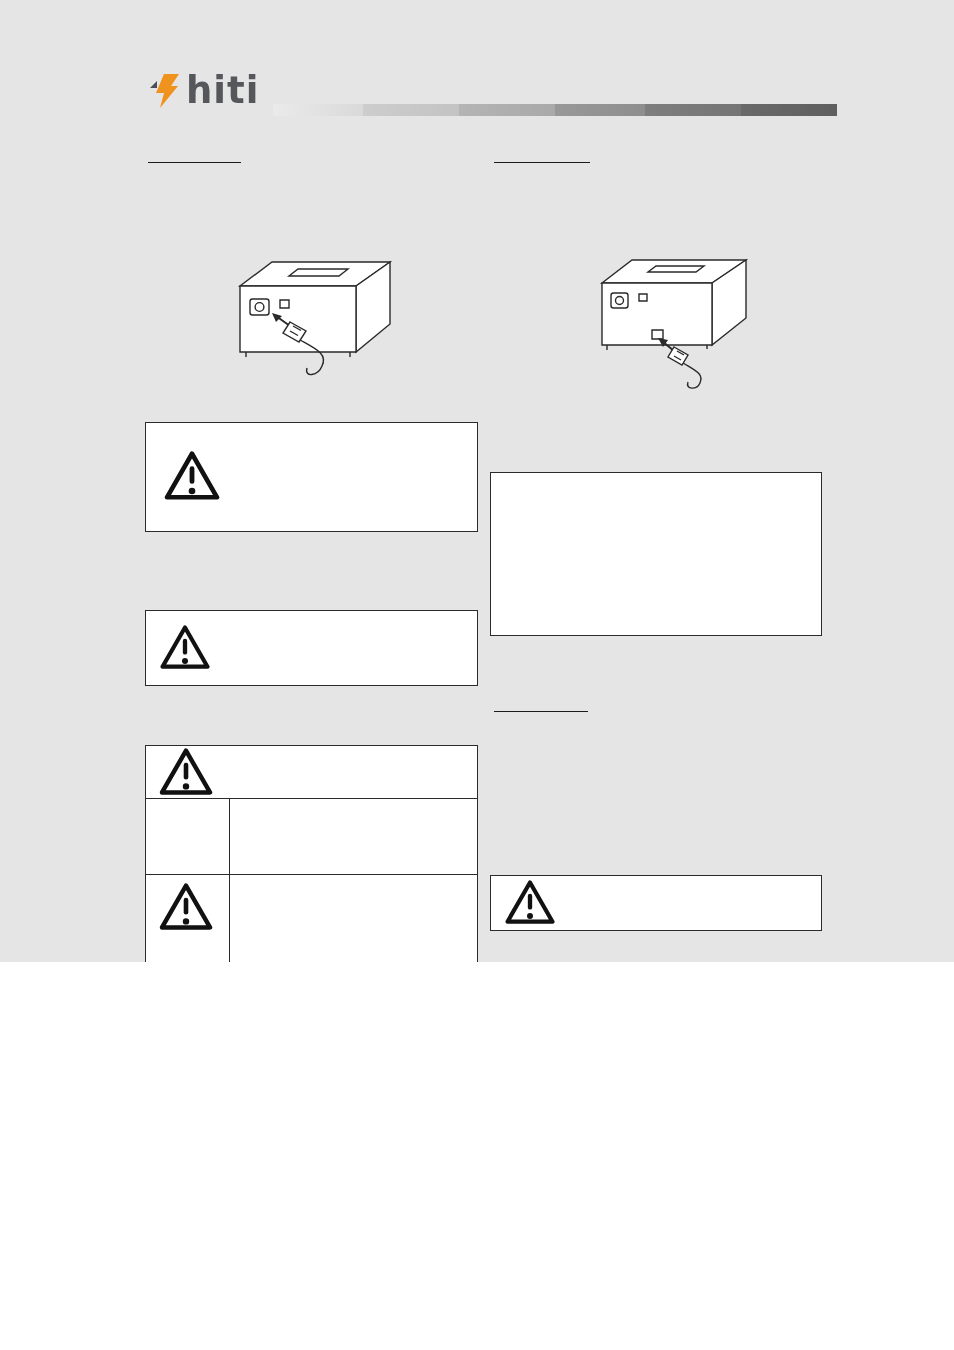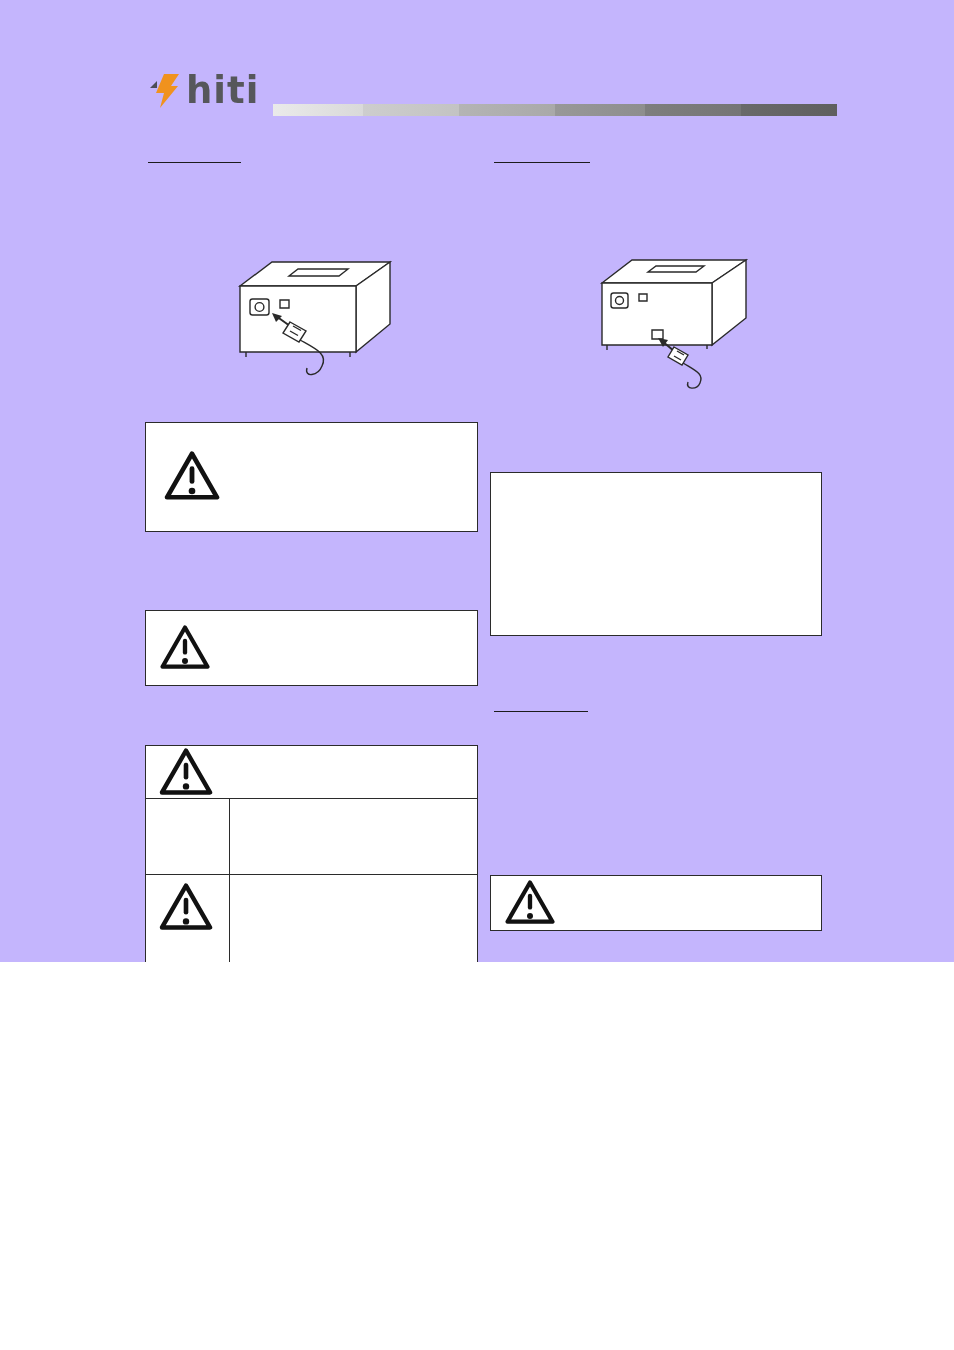--- a/index.html
+++ b/index.html
@@ -1,20 +1,20 @@
 <!DOCTYPE html>
 <html><head>
 <meta charset="utf-8">
 <style>
   html,body{margin:0;padding:0;background:#ffffff;}
   #page{
     position:relative;
     width:954px;height:962px;
     margin:0 auto;
-    background:#c4b5fd;
+    background:#e5e5e5;
     font-family:"DejaVu Sans", sans-serif;
     overflow:hidden;
   }
   .abs{position:absolute;}
   
   .logo-text{
     font-weight:bold;
     font-size:37px;
     letter-spacing:1px;
     color:#56575B;

